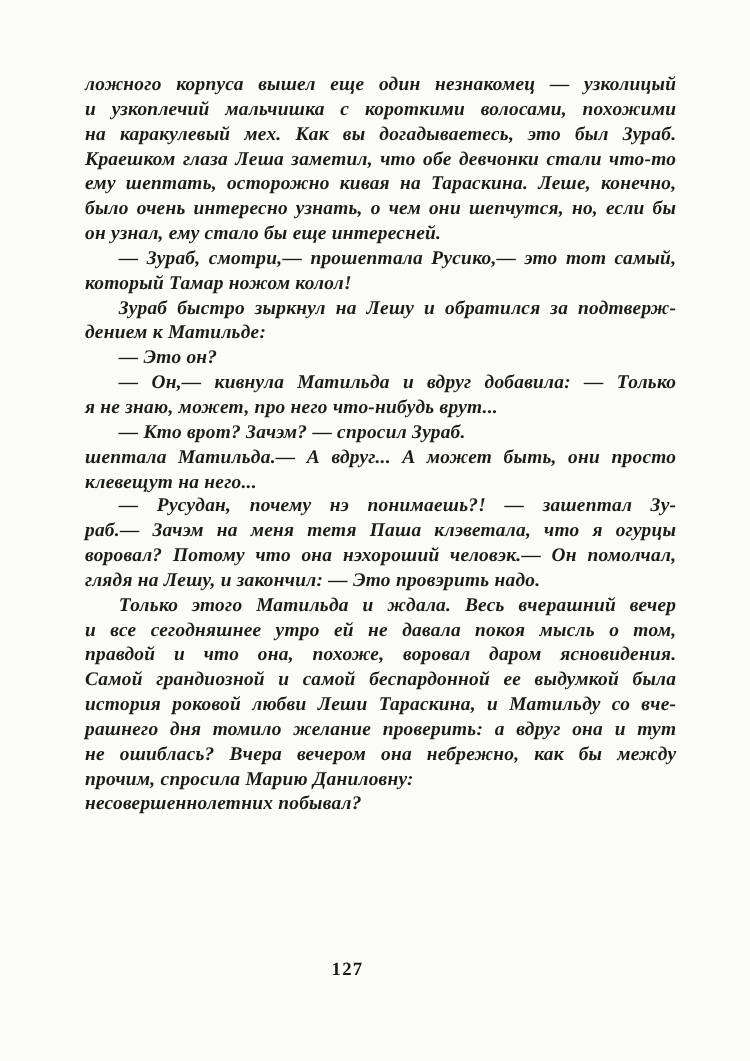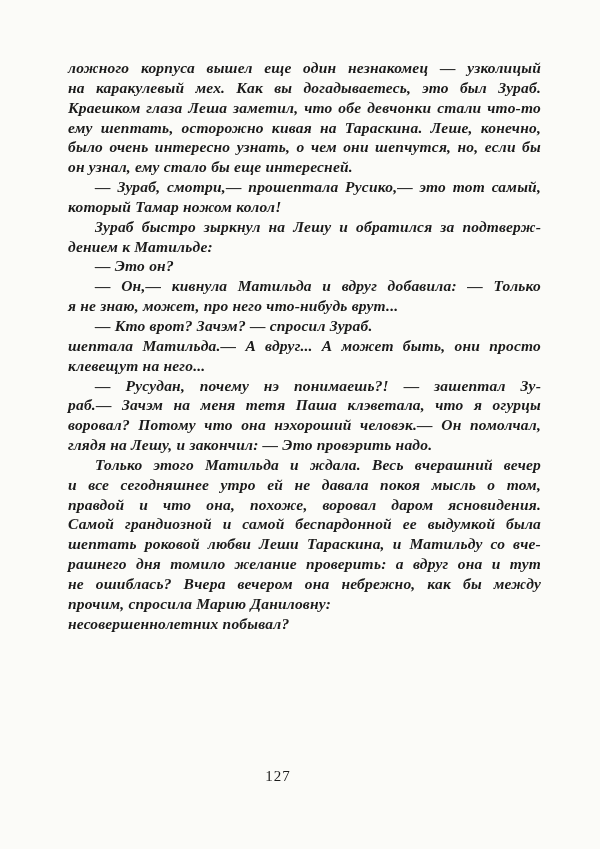--- a/index.html
+++ b/index.html
@@ -38,32 +38,33 @@
   .line.first-indent {
     text-indent: 27px;
   }
   .page-number {
     position: absolute;
     top: 768px;
     left: 0;
     width: 556px;
     text-align: center;
     font-size: 15px;
-    font-weight: 400;
+    font-weight: 700;
     letter-spacing: 1px;
     color: #1b1b1b;
   }
 </style>
 </head>
 <body>
 
 <div class="page">
   <div class="text-block" id="text-block">
       <div class="para">
         <div class="line">ложного корпуса вышел еще один незнакомец — узколицый</div>
+        <div class="line">и узкоплечий мальчишка с короткими волосами, похожими</div>
         <div class="line">на каракулевый мех. Как вы догадываетесь, это был Зураб.</div>
         <div class="line">Краешком глаза Леша заметил, что обе девчонки стали что-то</div>
         <div class="line">ему шептать, осторожно кивая на Тараскина. Леше, конечно,</div>
         <div class="line">было очень интересно узнать, о чем они шепчутся, но, если бы</div>
         <div class="line last">он узнал, ему стало бы еще интересней.</div>
       </div>
       <div class="para">
         <div class="line first-indent">— Зураб, смотри,— прошептала Русико,— это тот самый,</div>
         <div class="line last">который Тамар ножом колол!</div>
       </div>
@@ -89,21 +90,21 @@
         <div class="line first-indent">— Русудан, почему нэ понимаешь?! — зашептал Зу-</div>
         <div class="line">раб.— Зачэм на меня тетя Паша клэветала, что я огурцы</div>
         <div class="line">воровал? Потому что она нэхороший человэк.— Он помолчал,</div>
         <div class="line last">глядя на Лешу, и закончил: — Это провэрить надо.</div>
       </div>
       <div class="para">
         <div class="line first-indent">Только этого Матильда и ждала. Весь вчерашний вечер</div>
         <div class="line">и все сегодняшнее утро ей не давала покоя мысль о том,</div>
         <div class="line">правдой и что она, похоже, воровал даром ясновидения.</div>
         <div class="line">Самой грандиозной и самой беспардонной ее выдумкой была</div>
-        <div class="line">шептать роковой любви Леши Тараскина, и Матильду со вче-</div>
+        <div class="line">история роковой любви Леши Тараскина, и Матильду со вче-</div>
         <div class="line">рашнего дня томило желание проверить: а вдруг она и тут</div>
         <div class="line">не ошиблась? Вчера вечером она небрежно, как бы между</div>
         <div class="line last">прочим, спросила Марию Даниловну:</div>
       </div>
       <div class="para">
         <div class="line last">несовершеннолетних побывал?</div>
       </div>
     </div>
   <div class="page-number">127</div>
 </div>

